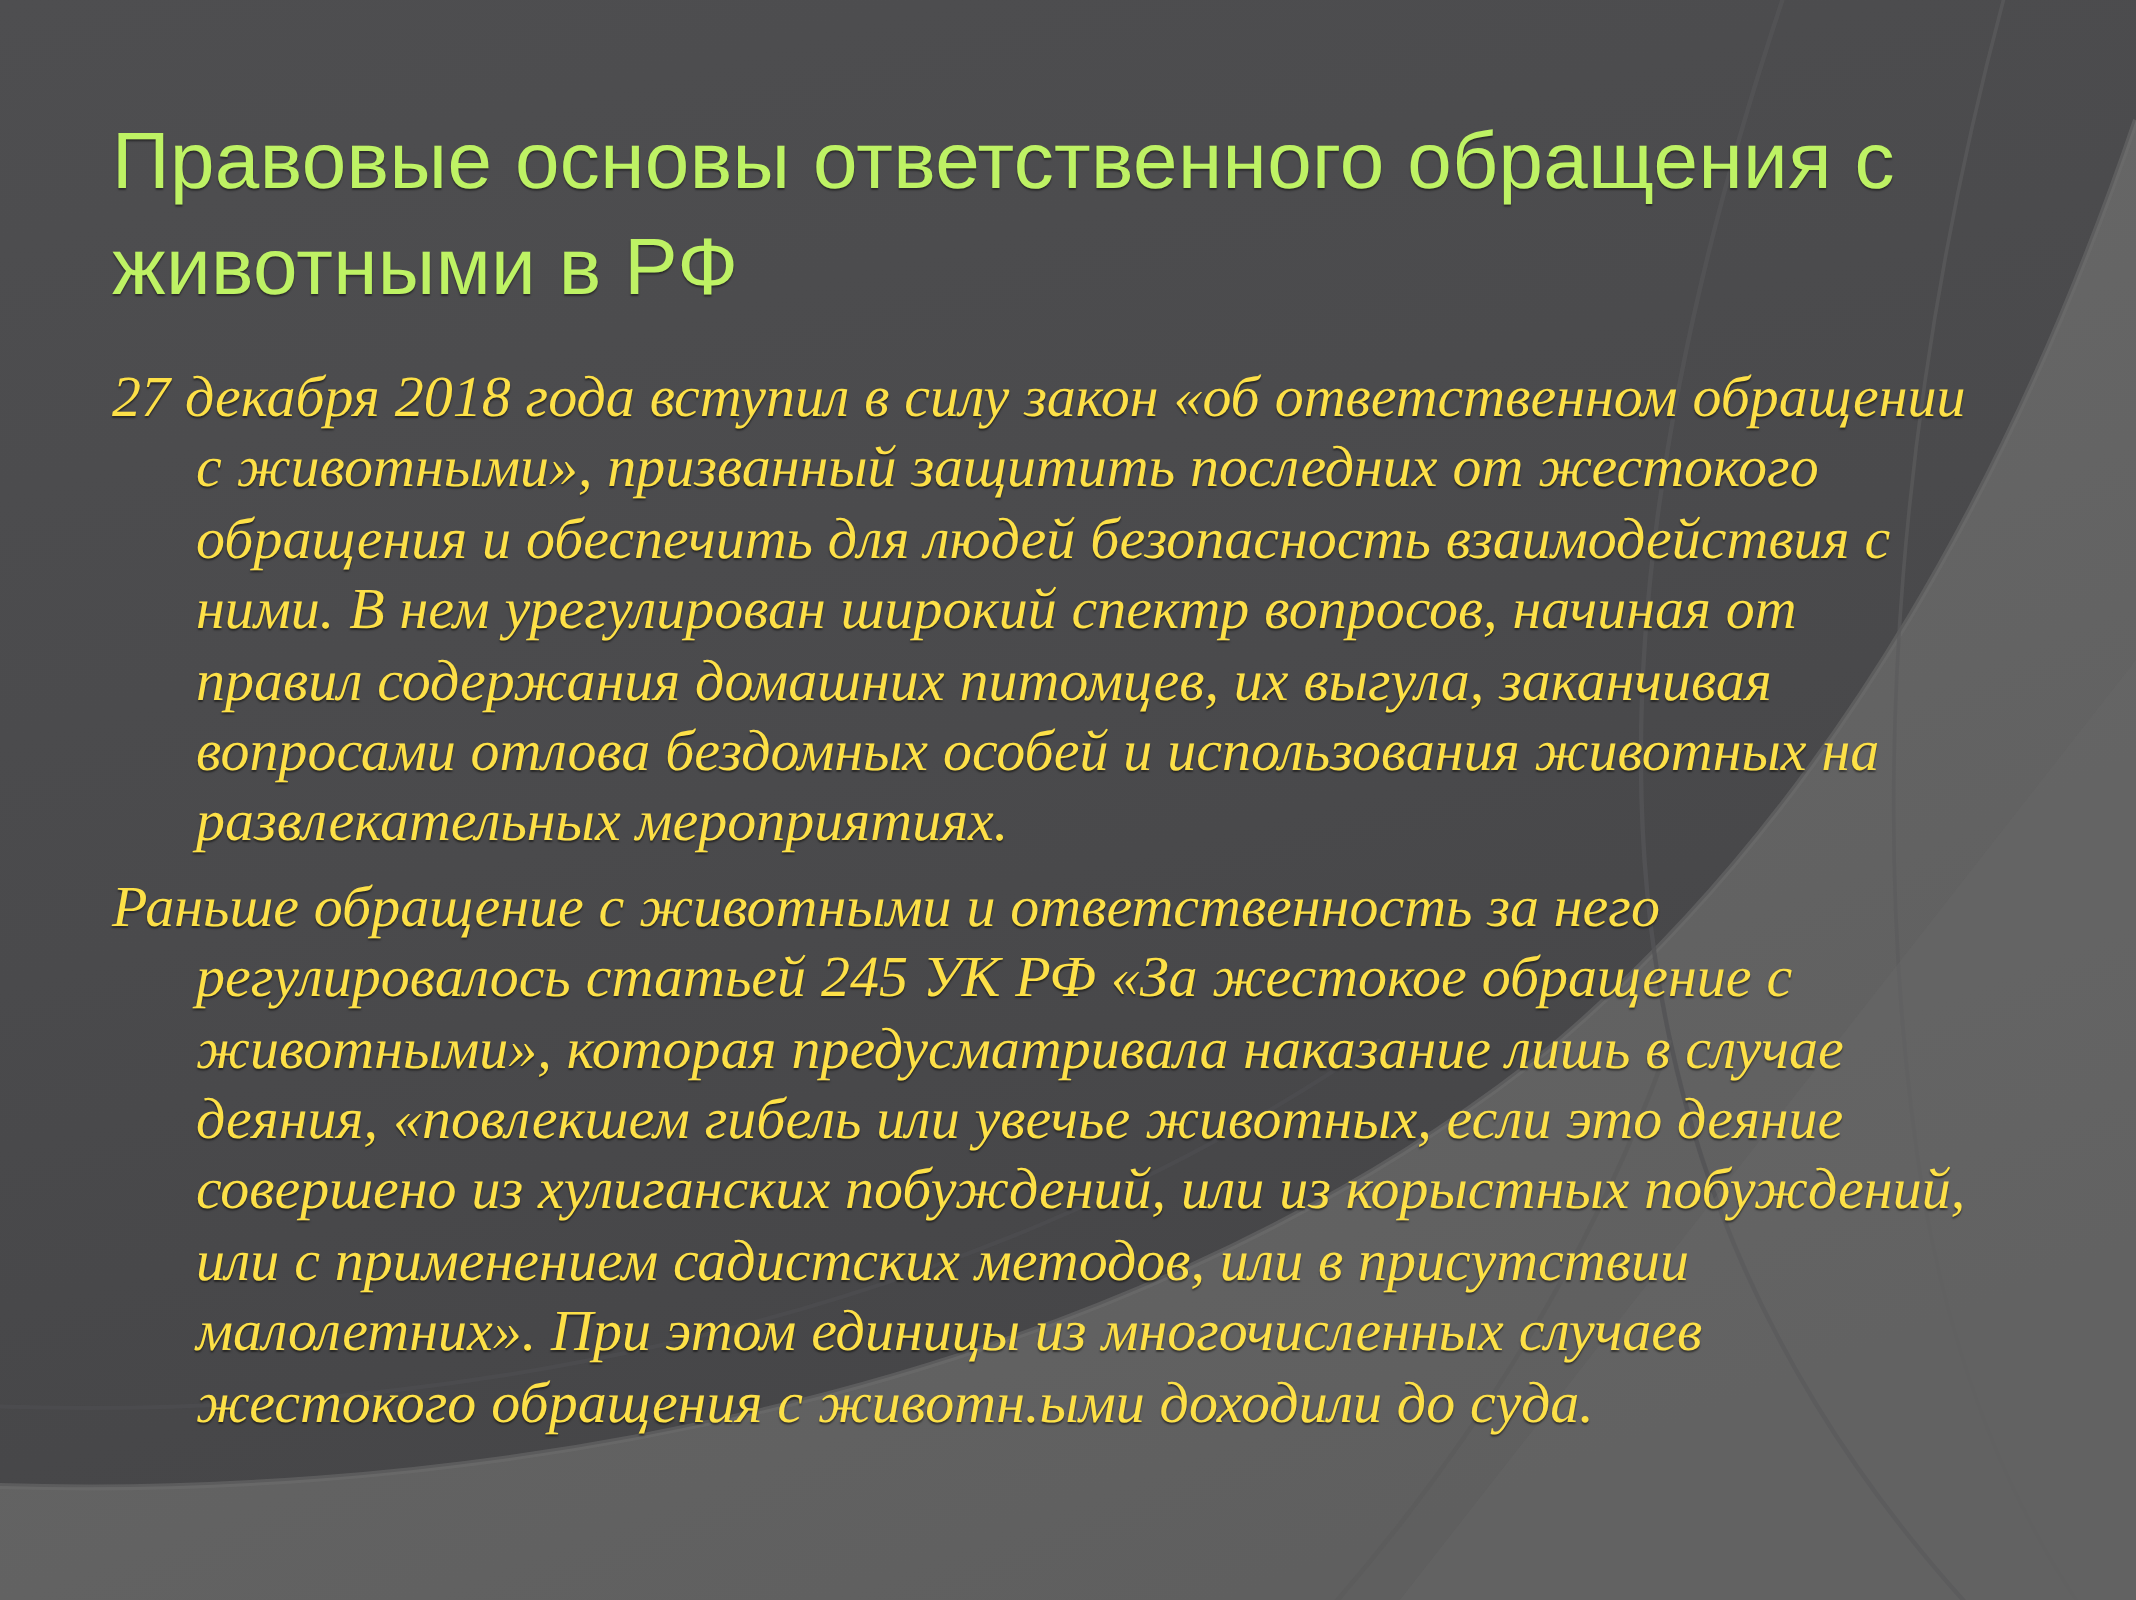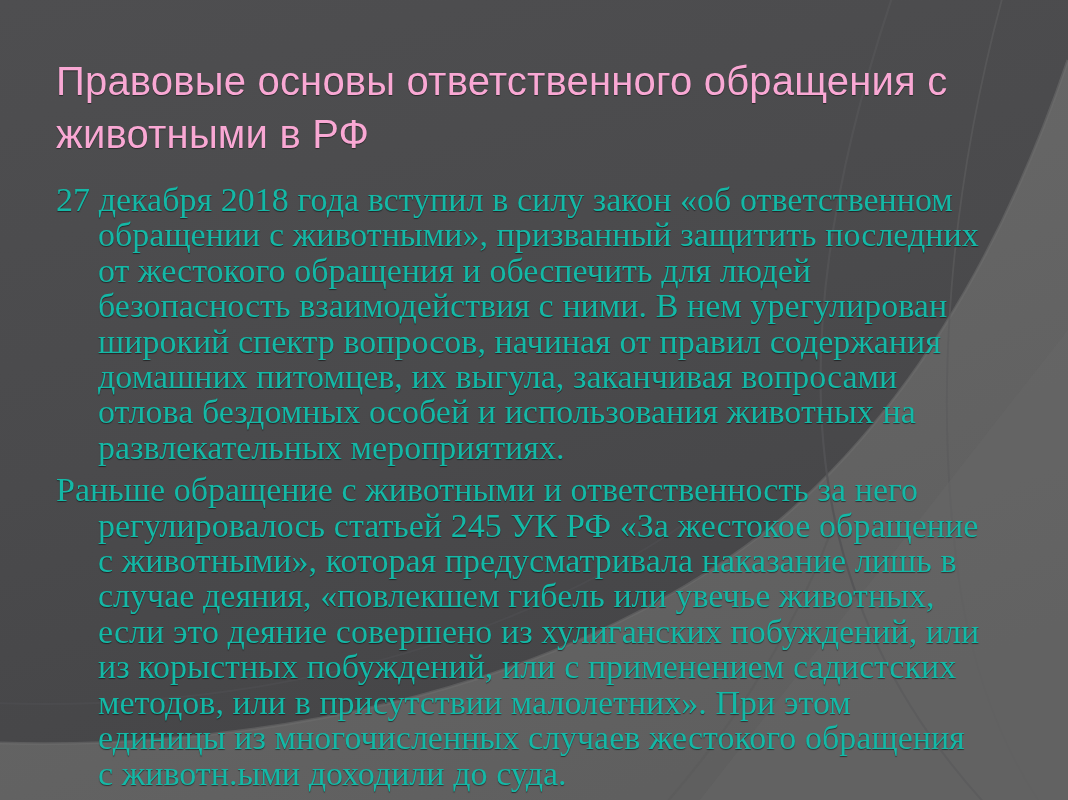--- a/index.html
+++ b/index.html
@@ -27,42 +27,43 @@
     pointer-events: none;
   }
 
   
   .slide-title {
     position: absolute;
     left: 56px;
     top: 28px;
     width: 972px;
     z-index: 3;
-    color: #f9a8d4;
+    color: #bef264;
     font-family: "Liberation Sans", sans-serif;
     font-size: 40px;
     font-weight: 400;
     line-height: 1.33;
     letter-spacing: 0.2px;
     text-shadow: 0 1px 1px rgba(0,0,0,0.45);
     white-space: pre-line;
   }
 
   
   .slide-body {
     position: absolute;
     left: 56px;
     top: 182px;
     width: 930px;
     z-index: 3;
-    color: #14b8a6;
+    color: #fde047;
     font-family: "Liberation Serif", serif;
-    font-size: 34px;
+    font-size: 29px;
     line-height: 35.4px;
     text-shadow: 0 1px 1px rgba(0,0,0,0.5);
+    font-style: italic;
   }
   .body-para {
     margin: 0 0 7px 0;
     padding: 0 0 0 42px;
     text-indent: -42px;
     text-align: left;
     word-spacing: 0.2px;
   }
   .body-para:last-child {
     margin-bottom: 1px;

